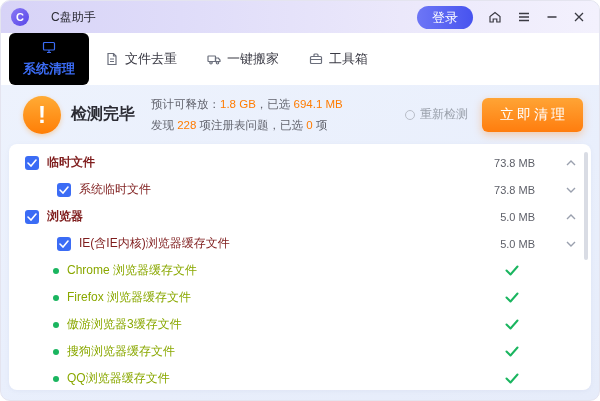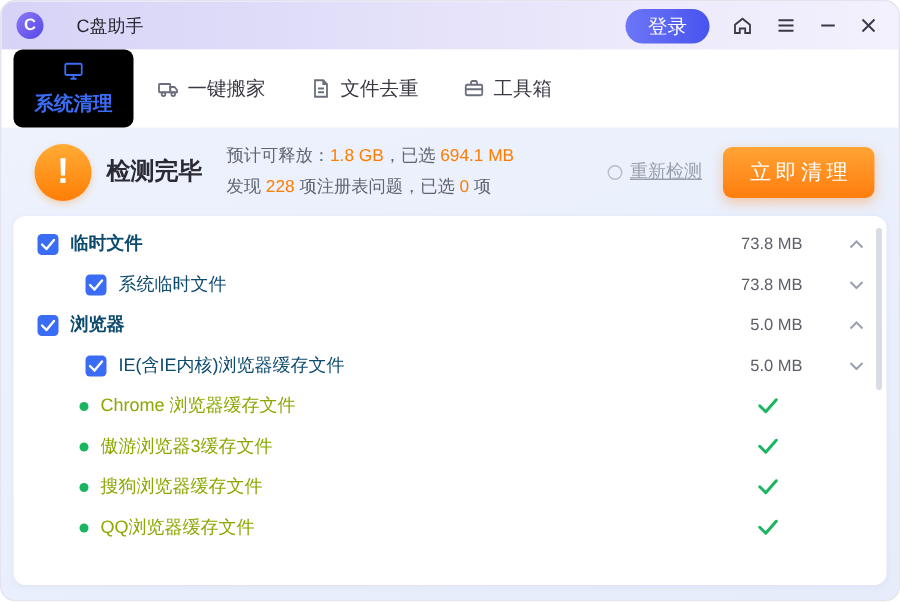--- a/index.html
+++ b/index.html
@@ -29,34 +29,34 @@
   
   .content { flex:1; display:flex; flex-direction:column; min-height:0; }
   .summary { flex:0 0 auto; display:flex; align-items:center; padding:9px 16px 9px 22px; }
   .alert-icon { width:38px; height:38px; border-radius:50%; background:linear-gradient(180deg,#ffab35,#ff7e06);
                 color:#fff; font-size:24px; font-weight:bold; display:flex; align-items:center; justify-content:center;
                 box-shadow:0 2px 5px rgba(255,140,0,.3); }
   .status-title { font-size:16px; font-weight:bold; color:#2b2b33; margin:0 16px 0 10px; white-space:nowrap; }
   .summary-lines { font-size:11.5px; color:#62646e; line-height:1.8; white-space:nowrap; }
   .orange { color:var(--accent-orange,#ff7c00); }
   .summary-right { margin-left:auto; display:flex; align-items:center; gap:14px; }
-  .redetect { display:flex; align-items:center; gap:5px; color:#9aa0ab; font-size:12px; cursor:pointer; white-space:nowrap;text-decoration:underline; }
+  .redetect { display:flex; align-items:center; gap:5px; color:#9aa0ab; font-size:12px; cursor:pointer; white-space:nowrap; }
   .ring { width:10px; height:10px; border:1.4px solid #b9bec8; border-radius:50%; }
   .clean-btn { background:linear-gradient(180deg,#ffa435,#ff7d0e); color:#fff; font-size:14px; letter-spacing:3px;
                padding:8px 15px 8px 18px; border-radius:6px; cursor:pointer; white-space:nowrap;
                box-shadow:0 3px 8px rgba(255,130,20,.35); }
 
   
   .list-card { flex:1; margin:0 8px 10px; background:#fff; border-radius:8px; position:relative; padding:5px 0;
                overflow:hidden; box-shadow:0 1px 4px rgba(120,130,170,.08); }
   .row { height:27px; display:flex; align-items:center; position:relative; font-size:12px; }
   .row.group { padding-left:16px; }
   .row.child { padding-left:48px; }
   .row.done  { padding-left:44px; }
-  .row .label { margin-left:8px; color:#0c4a6e; }
+  .row .label { margin-left:8px; color:#7f1d1d; }
   .row.group .label { font-weight:bold; }
   .row.done .label { color:var(--olive-green,#8aa800); }
   .checkbox { width:14px; height:14px; border-radius:3px; background:var(--accent-blue,#3b6cf5);
               display:flex; align-items:center; justify-content:center; flex:0 0 14px; cursor:pointer; }
   .dot { width:6px; height:6px; border-radius:50%; background:var(--green-check,#1fbf6c); flex:0 0 6px; }
   .size { position:absolute; right:56px; font-size:11px; color:#5d5f68; }
   .chevron { position:absolute; right:15px; display:flex; cursor:pointer; }
   .check { position:absolute; right:72px; display:flex; }
   .scrollbar { position:absolute; right:3px; top:8px; width:4px; height:108px; border-radius:2px;
                background:#d9dce4; cursor:pointer; }
@@ -100,37 +100,37 @@
         <svg width="14" height="14" viewBox="0 0 14 14" fill="none" stroke="currentColor" stroke-width="1.2">
             <rect x="1.5" y="2.5" width="11" height="7.5" rx="1"></rect>
             <path d="M5 12.5h4M7 10v2.5"></path>
           </svg>
       </span>
       <span>系统清理</span>
     </div>
     <div class="tab">
       <span class="ticon">
         <svg width="14" height="14" viewBox="0 0 14 14" fill="none" stroke="currentColor" stroke-width="1.2">
+            <path d="M3 1.5h5.5L11 4v8.5H3z"></path>
+            <path d="M8.5 1.5V4H11"></path>
+            <path d="M5 7h4M5 9.5h4"></path>
+          </svg>
+      </span>
+      <span>文件去重</span>
+    </div>
+    <div class="tab">
+      <span class="ticon">
+        <svg width="14" height="14" viewBox="0 0 14 14" fill="none" stroke="currentColor" stroke-width="1.2">
             <rect x="1" y="4" width="7.5" height="5.5" rx="0.5"></rect>
             <path d="M8.5 6h2.8l1.7 2v1.5h-4.5z"></path>
             <circle cx="4" cy="10.8" r="1.2"></circle>
             <circle cx="10.5" cy="10.8" r="1.2"></circle>
           </svg>
       </span>
       <span>一键搬家</span>
-    </div>
-    <div class="tab">
-      <span class="ticon">
-        <svg width="14" height="14" viewBox="0 0 14 14" fill="none" stroke="currentColor" stroke-width="1.2">
-            <path d="M3 1.5h5.5L11 4v8.5H3z"></path>
-            <path d="M8.5 1.5V4H11"></path>
-            <path d="M5 7h4M5 9.5h4"></path>
-          </svg>
-      </span>
-      <span>文件去重</span>
     </div>
     <div class="tab">
       <span class="ticon">
         <svg width="14" height="14" viewBox="0 0 14 14" fill="none" stroke="currentColor" stroke-width="1.2">
             <rect x="1.5" y="4.5" width="11" height="7" rx="1"></rect>
             <path d="M5 4.5V3a1 1 0 0 1 1-1h2a1 1 0 0 1 1 1v1.5M1.5 7.5h11"></path>
           </svg>
       </span>
       <span>工具箱</span>
     </div>
@@ -220,20 +220,29 @@
             <span class="dot"></span>
             <span class="label">Chrome 浏览器缓存文件</span>
             <span class="check">
               <svg width="14" height="11" viewBox="0 0 14 11">
                 <polyline points="1.5,5.5 5.5,9.5 12.5,1.5" fill="none" stroke="#1ab55f" stroke-width="2" stroke-linecap="round" stroke-linejoin="round"></polyline>
               </svg>
             </span>
           </div>
           <div class="row done">
             <span class="dot"></span>
+            <span class="label">Firefox 浏览器缓存文件</span>
+            <span class="check">
+              <svg width="14" height="11" viewBox="0 0 14 11">
+                <polyline points="1.5,5.5 5.5,9.5 12.5,1.5" fill="none" stroke="#1ab55f" stroke-width="2" stroke-linecap="round" stroke-linejoin="round"></polyline>
+              </svg>
+            </span>
+          </div>
+          <div class="row done">
+            <span class="dot"></span>
             <span class="label">傲游浏览器3缓存文件</span>
             <span class="check">
               <svg width="14" height="11" viewBox="0 0 14 11">
                 <polyline points="1.5,5.5 5.5,9.5 12.5,1.5" fill="none" stroke="#1ab55f" stroke-width="2" stroke-linecap="round" stroke-linejoin="round"></polyline>
               </svg>
             </span>
           </div>
           <div class="row done">
             <span class="dot"></span>
             <span class="label">搜狗浏览器缓存文件</span>

